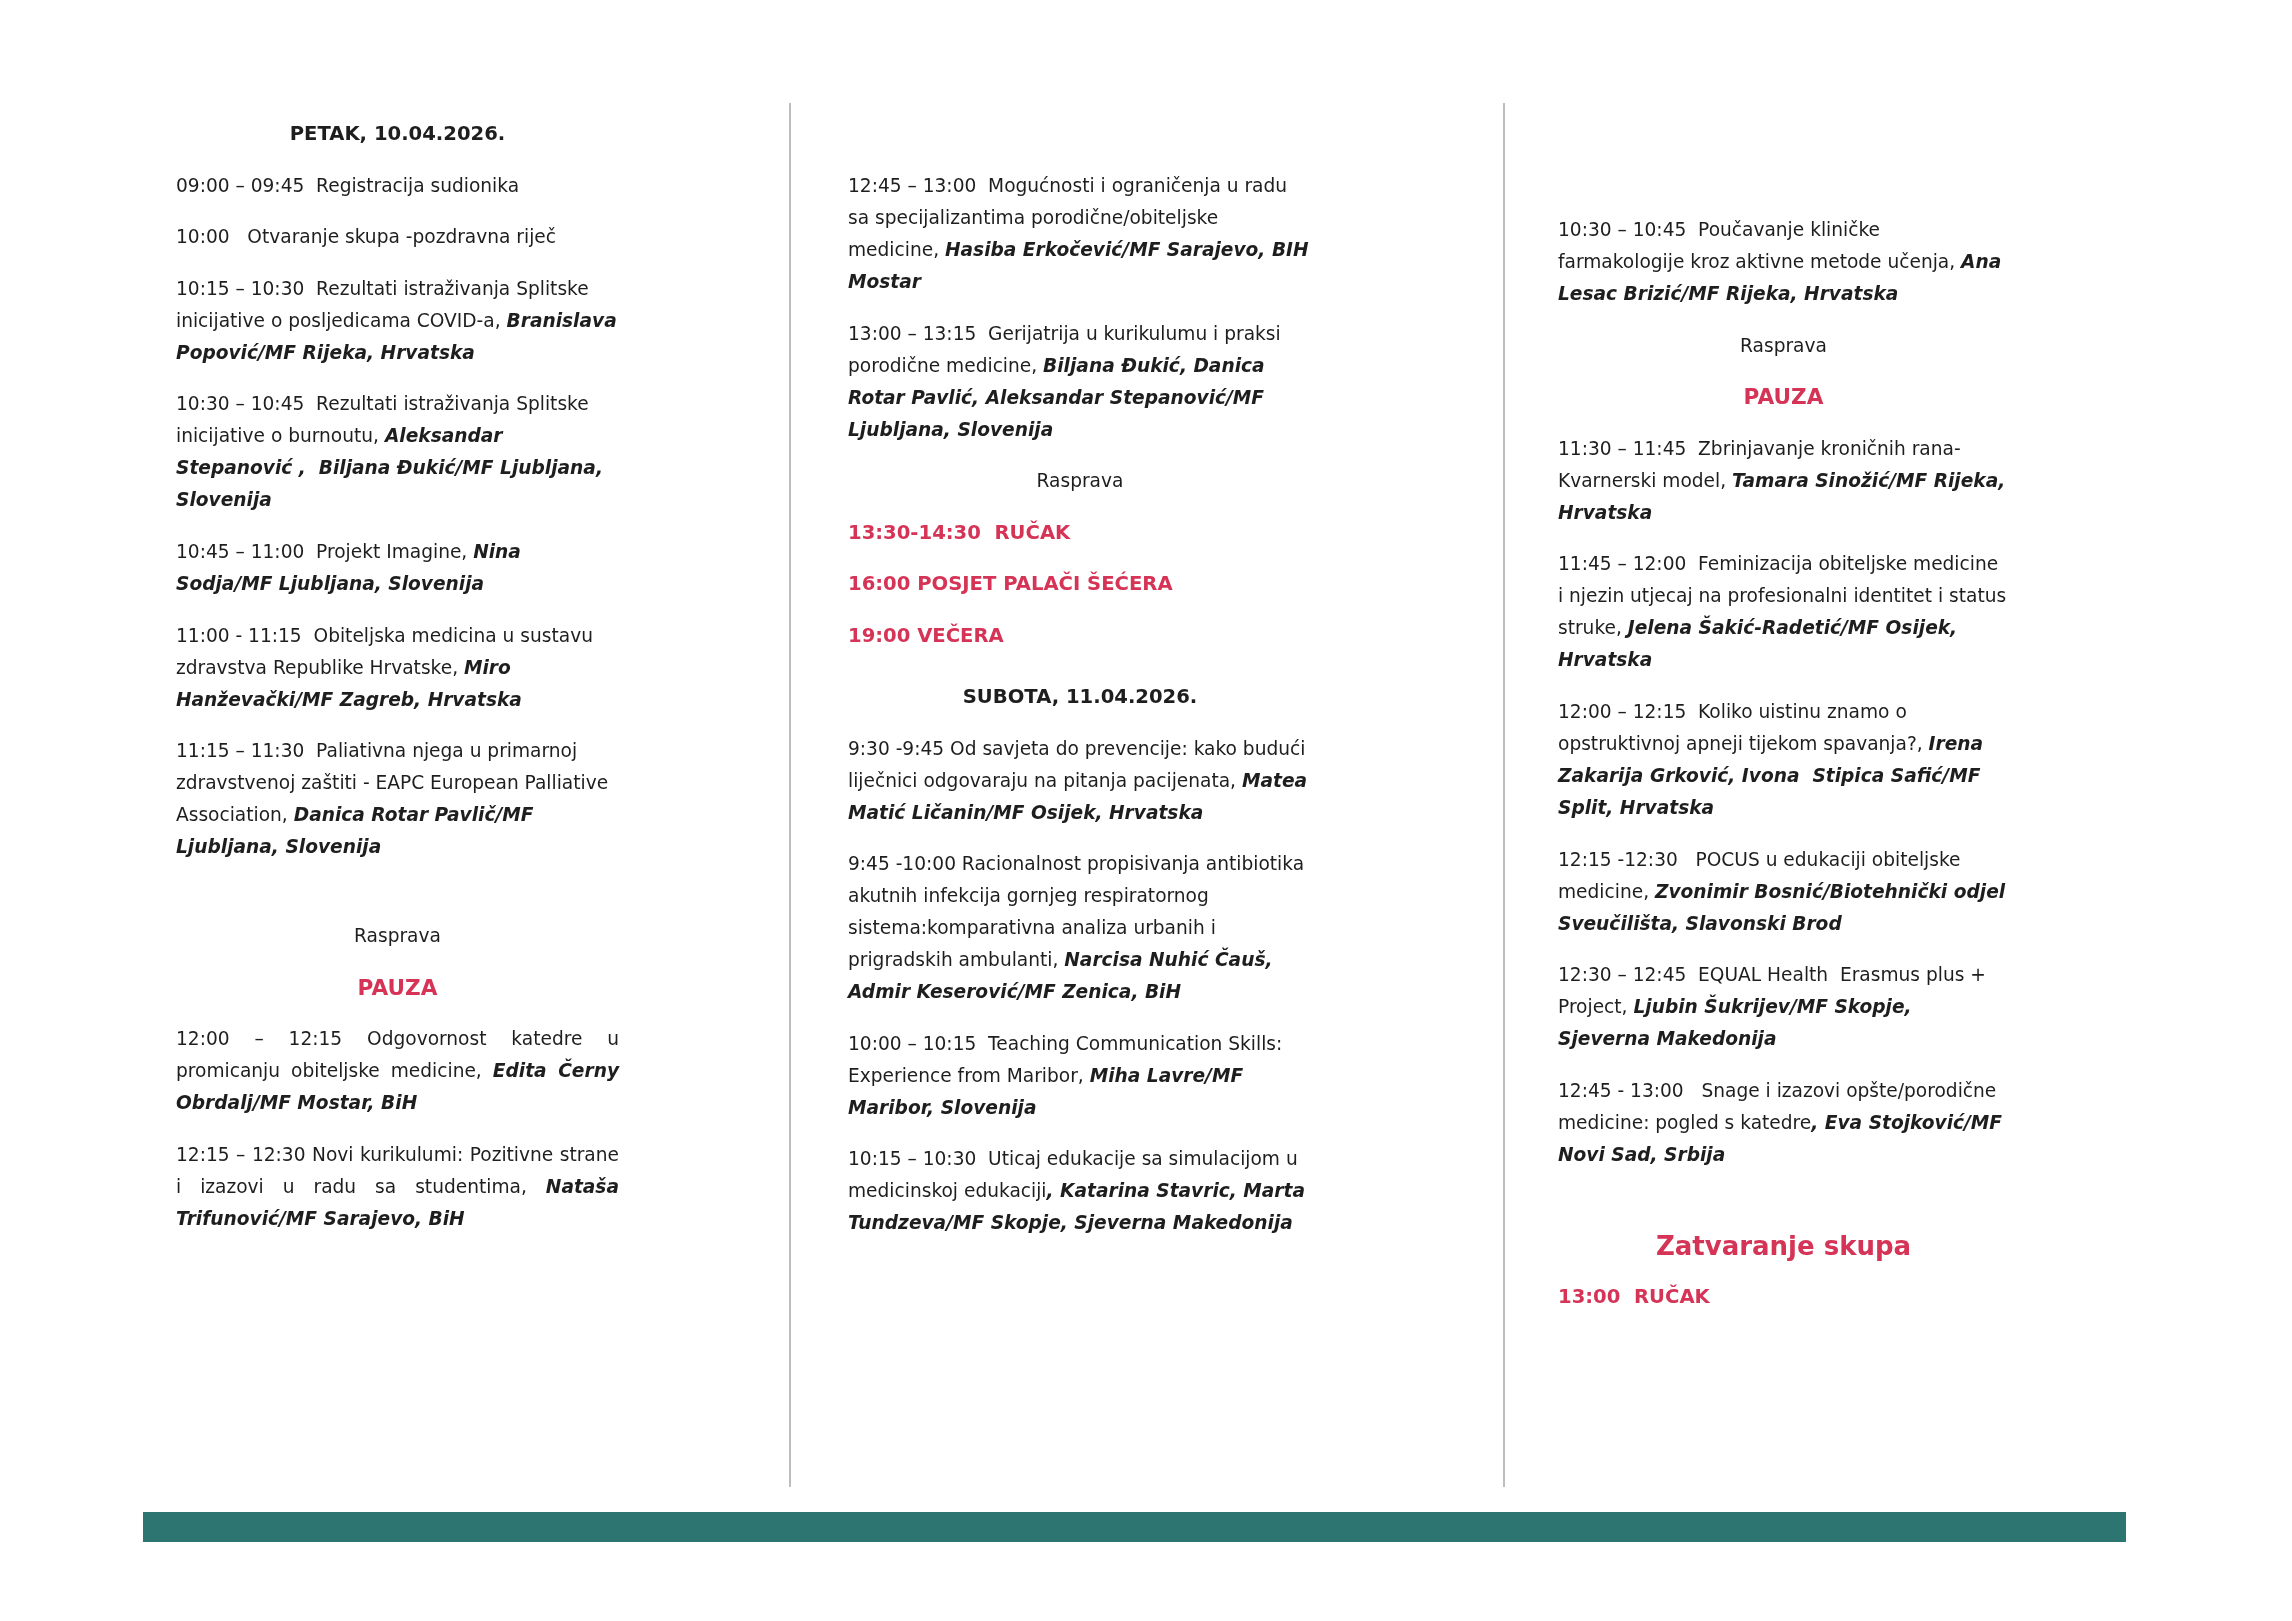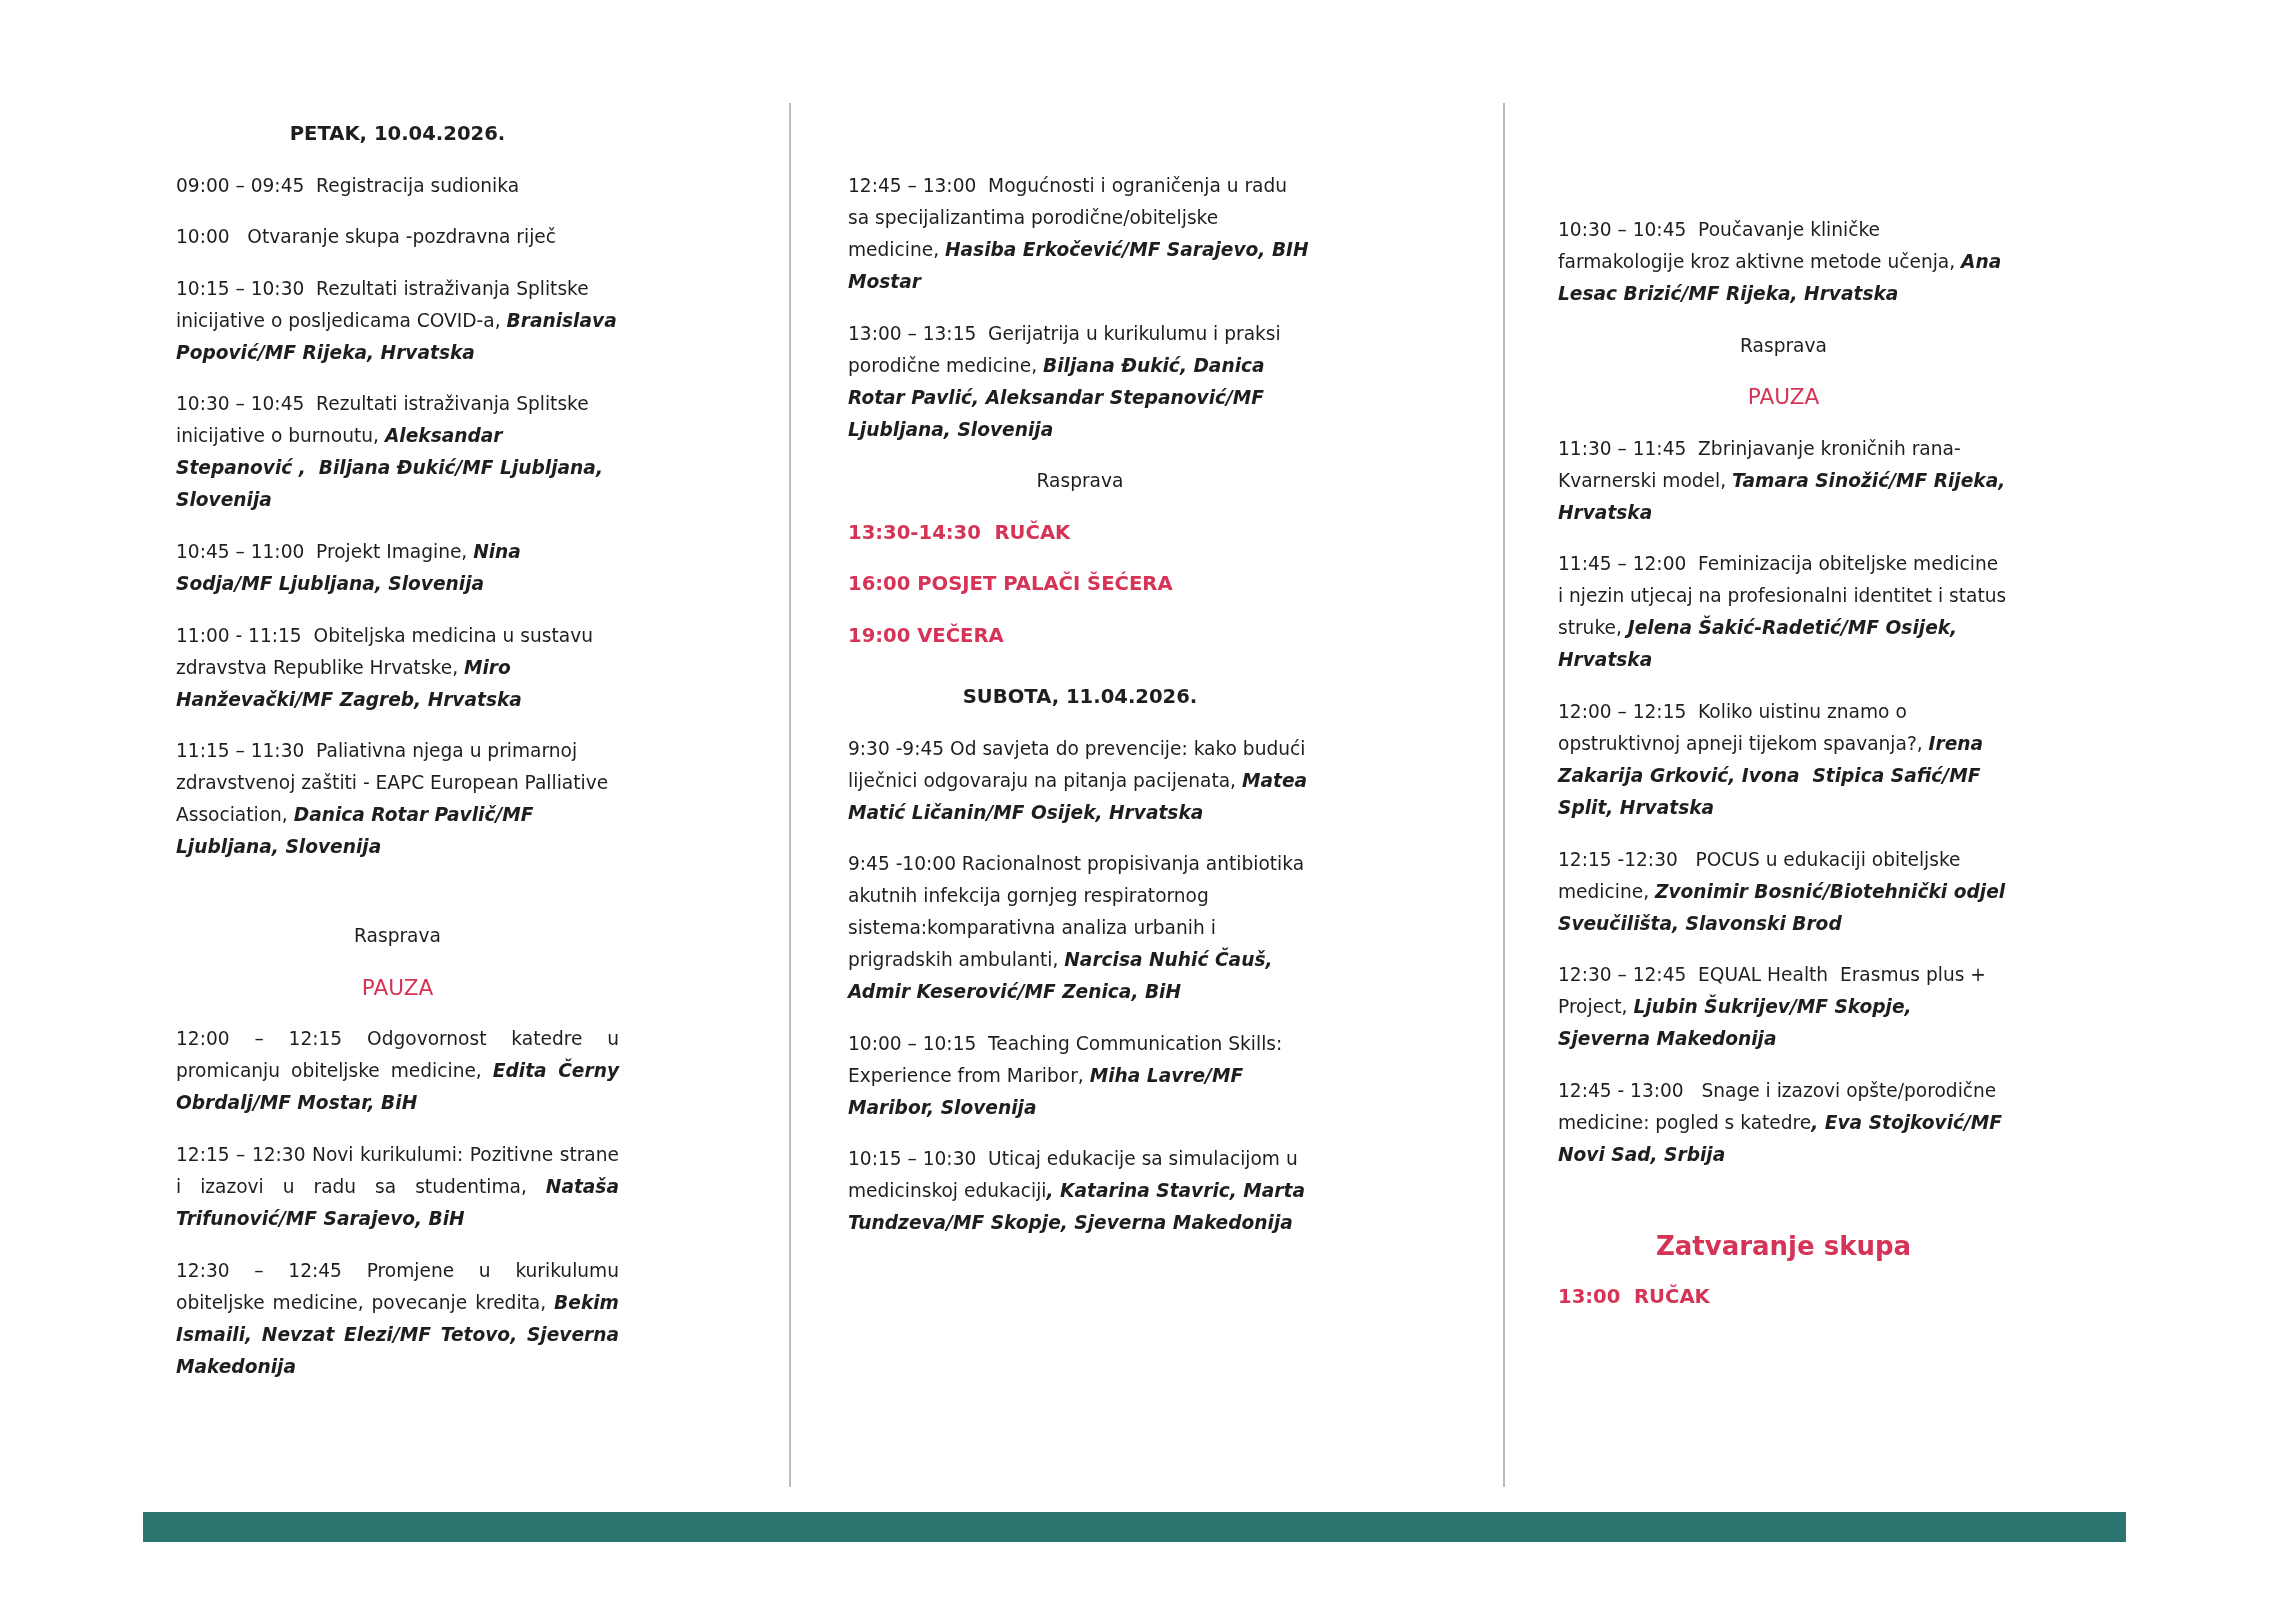--- a/index.html
+++ b/index.html
@@ -34,21 +34,21 @@
     text-align:center;
     font-weight:bold;
     font-size:19.6px;
   }
   .block + .day-title{margin-top:29px;}
   .discussion{text-align:center;}
   .discussion-spaced{text-align:center;margin-top:57px;}
   .break{
     text-align:center;
     color:var(--red);
-    font-weight:normal;
+    font-weight:bold;
     font-size:21.6px;
   }
   .event-red{
     color:var(--red);
     font-weight:bold;
     font-size:19.6px;
     white-space:pre-wrap;
   }
   .closing{
     text-align:center;
@@ -83,21 +83,20 @@
       <p class="block text"><span>10:00   Otvaranje skupa -pozdravna riječ</span></p>
       <p class="block text"><span>10:15 – 10:30  Rezultati istraživanja Splitske inicijative o posljedicama COVID-a, </span><span class="name">Branislava Popović/MF Rijeka, Hrvatska</span></p>
       <p class="block text"><span>10:30 – 10:45  Rezultati istraživanja Splitske inicijative o burnoutu, </span><span class="name">Aleksandar Stepanović ,  Biljana Đukić/MF Ljubljana, Slovenija</span></p>
       <p class="block text"><span>10:45 – 11:00  Projekt Imagine, </span><span class="name">Nina Sodja/MF Ljubljana, Slovenija</span></p>
       <p class="block text"><span>11:00 - 11:15  Obiteljska medicina u sustavu zdravstva Republike Hrvatske, </span><span class="name">Miro Hanževački/MF Zagreb, Hrvatska</span></p>
       <p class="block text"><span>11:15 – 11:30  Paliativna njega u primarnoj zdravstvenoj zaštiti - EAPC European Palliative Association, </span><span class="name">Danica Rotar Pavlič/MF Ljubljana, Slovenija</span></p>
       <p class="block discussion-spaced"><span>Rasprava</span></p>
       <p class="block break"><span>PAUZA</span></p>
       <p class="block text-justify"><span>12:00 – 12:15 Odgovornost katedre u promicanju obiteljske medicine, </span><span class="name">Edita Černy Obrdalj/MF Mostar, BiH</span></p>
       <p class="block text-justify"><span>12:15 – 12:30 Novi kurikulumi: Pozitivne strane i izazovi u radu sa studentima, </span><span class="name">Nataša Trifunović/MF Sarajevo, BiH</span></p>
-      <p class="block text-justify"><span>12:30 – 12:45 Promjene u kurikulumu obiteljske medicine, povecanje kredita, </span><span class="name">Bekim Ismaili, Nevzat Elezi/MF Tetovo, Sjeverna Makedonija</span></p>
     </div>
   <div class="divider divider-1"></div>
   <div class="column col-2">
       <p class="block text"><span>12:45 – 13:00  Mogućnosti i ograničenja u radu sa specijalizantima porodične/obiteljske medicine, </span><span class="name">Hasiba Erkočević/MF Sarajevo, BIH Mostar</span></p>
       <p class="block text"><span>13:00 – 13:15  Gerijatrija u kurikulumu i praksi porodične medicine, </span><span class="name">Biljana Đukić, Danica Rotar Pavlić, Aleksandar Stepanović/MF Ljubljana, Slovenija</span></p>
       <p class="block discussion"><span>Rasprava</span></p>
       <p class="block event-red"><span>13:30-14:30  RUČAK</span></p>
       <p class="block event-red"><span>16:00 POSJET PALAČI ŠEĆERA</span></p>
       <p class="block event-red"><span>19:00 VEČERA</span></p>
       <p class="block day-title"><span>SUBOTA, 11.04.2026.</span></p>

